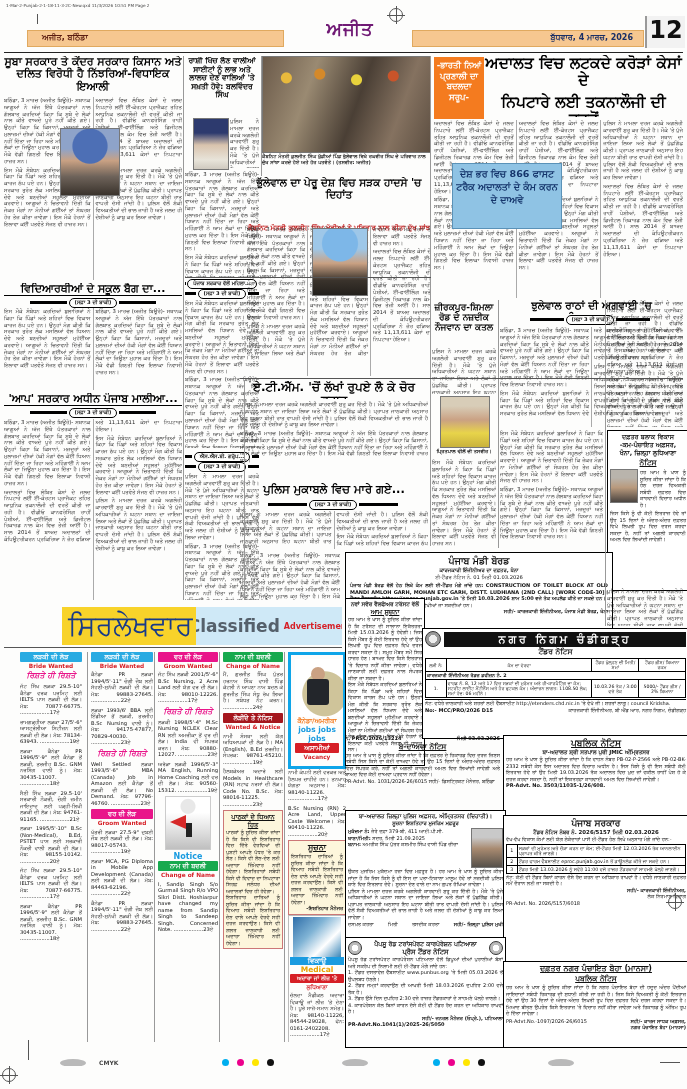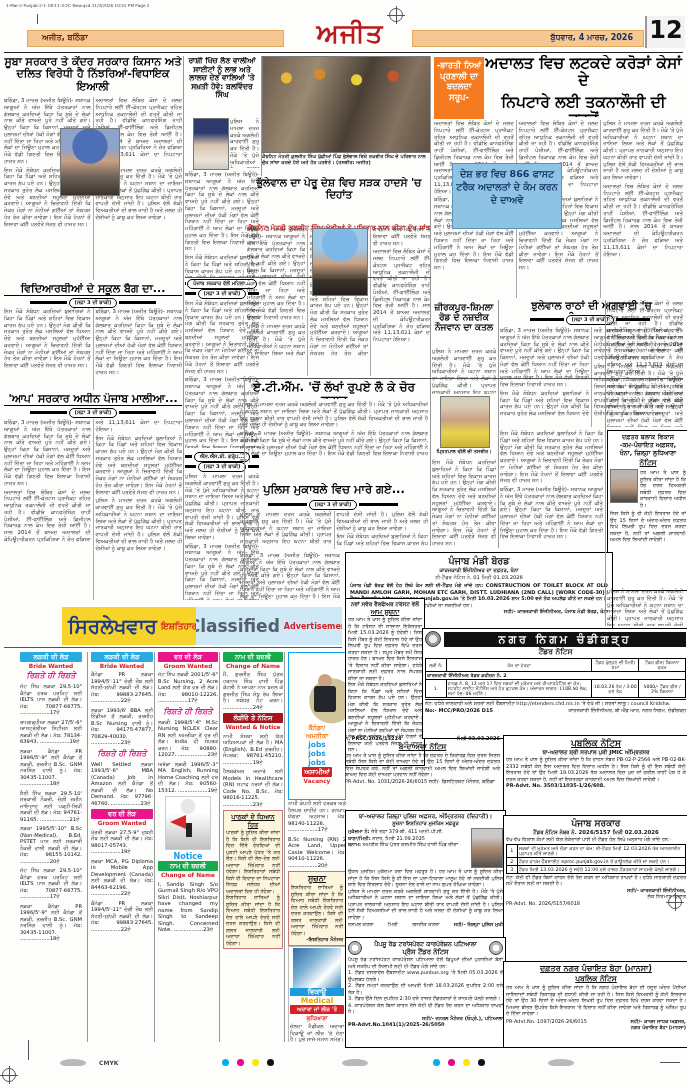--- a/index.html
+++ b/index.html
@@ -44,21 +44,21 @@
 <div class="page">
 
   <div class="abs" style="left:6px;top:3px;width:400px;height:8px;font-size:4.2px;color:#444;">1-Mar-2-Punjab-2-1-18-11-3-2C-New.qxd  11/3/2026  10:51 PM  Page 2</div>
   <div class="regcross" style="left:389px;top:8px;"></div>
   <div class="abs" style="left:37px;top:14px;width:1px;height:10px;background:#555;"></div>
 
   <div class="abs" style="left:27px;top:30px;width:255px;height:15px;background:#f6c790;border:1px solid #e0a95f;">
     <div style="font-size:8px;font-weight:bold;color:#5a1c10;padding:2px 0 0 14px;">ਅਜੀਤ, ਬਠਿੰਡਾ</div>
   </div>
   <div class="abs" style="left:295px;top:18px;width:110px;height:32px;text-align:center;">
-    <span style="font-size:26px;font-weight:bold;color:#b91c1c;letter-spacing:1px;">ਅਜੀਤ</span>
+    <span style="font-size:18px;font-weight:bold;color:#701a75;letter-spacing:1px;">ਅਜੀਤ</span>
   </div>
   <div class="abs" style="left:412px;top:30px;width:230px;height:15px;background:#f6c790;border:1px solid #e0a95f;">
     <div style="font-size:8px;font-weight:bold;color:#1a2f66;text-align:right;padding:2px 10px 0 0;">ਬੁੱਧਵਾਰ, 4 ਮਾਰਚ, 2026</div>
   </div>
   <div class="abs" style="left:645px;top:16px;width:38px;height:32px;background:#f2f2f2;border-left:2px solid #999;">
     <div style="font-size:24px;font-weight:bold;color:#111;text-align:center;">12</div>
   </div>
   <div class="hrx" style="left:4px;top:52px;width:679px;border-top:1.5px solid #222;"></div>
 
   <div class="abs" style="left:4px;top:56px;width:178px;height:38px;">
@@ -266,21 +266,21 @@
 
   <div class="abs bt" style="left:607px;top:300px;width:76px;height:127px;">
     <p>ਅਦਾਲਤਾਂ ਵਿਚ ਲੰਬਿਤ ਕੇਸਾਂ ਦੇ ਜਲਦ ਨਿਪਟਾਰੇ ਲਈ ਈ-ਕੋਰਟਸ ਪ੍ਰਾਜੈਕਟ ਤਹਿਤ ਆਧੁਨਿਕ ਤਕਨਾਲੌਜੀ ਦੀ ਵਰਤੋਂ ਕੀਤੀ ਜਾ ਰਹੀ ਹੈ। ਵੀਡੀਓ ਕਾਨਫਰੰਸਿੰਗ ਰਾਹੀਂ ਪੇਸ਼ੀਆਂ, ਈ-ਫਾਈਲਿੰਗ ਅਤੇ ਡਿਜੀਟਲ ਰਿਕਾਰਡ ਨਾਲ ਕੰਮ ਵਿਚ ਤੇਜ਼ੀ ਆਈ ਹੈ। ਸਾਲ 2014 ਤੋਂ ਬਾਅਦ ਅਦਾਲਤਾਂ ਦੀ ਕੰਪਿਊਟਰੀਕਰਨ ਪ੍ਰਕਿਰਿਆ ਨੇ ਜ਼ੋਰ ਫੜਿਆ ਅਤੇ 11,13,611 ਕੇਸਾਂ ਦਾ ਨਿਪਟਾਰਾ ਹੋਇਆ।</p>
     <p>ਬਠਿੰਡਾ, 3 ਮਾਰਚ (ਅਜੀਤ ਬਿਊਰੋ)- ਸਥਾਨਕ ਆਗੂਆਂ ਨੇ ਅੱਜ ਇੱਥੇ ਪੱਤਰਕਾਰਾਂ ਨਾਲ ਗੱਲਬਾਤ ਕਰਦਿਆਂ ਕਿਹਾ ਕਿ ਸੂਬੇ ਦੇ ਲੋਕਾਂ ਨਾਲ ਕੀਤੇ ਵਾਅਦੇ ਪੂਰੇ ਨਹੀਂ ਕੀਤੇ ਗਏ। ਉਨ੍ਹਾਂ ਕਿਹਾ ਕਿ ਕਿਸਾਨਾਂ, ਮਜ਼ਦੂਰਾਂ ਅਤੇ ਮੁਲਾਜ਼ਮਾਂ ਦੀਆਂ ਹੱਕੀ ਮੰਗਾਂ ਵੱਲ ਕੋਈ ਧਿਆਨ ਨਹੀਂ ਦਿੱਤਾ ਜਾ ਰਿਹਾ ਅਤੇ ਮਹਿੰਗਾਈ ਨੇ ਆਮ ਲੋਕਾਂ ਦਾ ਜਿਊਣਾ ਮੁਹਾਲ ਕਰ ਦਿੱਤਾ ਹੈ। ਇਸ ਮੌਕੇ ਵੱਡੀ ਗਿਣਤੀ ਵਿਚ ਇਲਾਕਾ ਨਿਵਾਸੀ ਹਾਜ਼ਰ ਸਨ।</p>
   </div>
   <div class="abs bt" style="left:607px;top:588px;width:76px;height:38px;">
     <p>ਪੁਲਿਸ ਨੇ ਮਾਮਲਾ ਦਰਜ ਕਰਕੇ ਅਗਲੇਰੀ ਕਾਰਵਾਈ ਸ਼ੁਰੂ ਕਰ ਦਿੱਤੀ ਹੈ। ਮੌਕੇ 'ਤੇ ਪੁੱਜੇ ਅਧਿਕਾਰੀਆਂ ਨੇ ਘਟਨਾ ਸਥਾਨ ਦਾ ਜਾਇਜ਼ਾ ਲਿਆ ਅਤੇ ਲੋਕਾਂ ਤੋਂ ਪੁੱਛਗਿੱਛ ਕੀਤੀ। ਪ੍ਰਾਪਤ ਜਾਣਕਾਰੀ ਅਨੁਸਾਰ ਇਹ ਘਟਨਾ ਬੀਤੀ ਰਾਤ ਵਾਪਰੀ ਦੱਸੀ ਜਾਂਦੀ ਹੈ। ਪੁਲਿਸ ਵੱਲੋਂ ਸ਼ੱਕੀ ਵਿਅਕਤੀਆਂ ਦੀ ਭਾਲ ਜਾਰੀ ਹੈ ਅਤੇ ਜਲਦ ਹੀ ਦੋਸ਼ੀਆਂ ਨੂੰ ਕਾਬੂ ਕਰ ਲਿਆ ਜਾਵੇਗਾ।</p>
   </div>
 
   <div class="abs" style="left:62px;top:607px;width:280px;height:38px;background:#f8d32a;display:flex;align-items:center;">
-    <span style="font-size:20px;font-weight:bold;color:#173a8a;margin-left:6px;">ਸਿਰਲੇਖਵਾਰ</span>
+    <span style="font-size:28px;font-weight:normal;color:#173a8a;margin-left:6px;">ਸਿਰਲੇਖਵਾਰ</span>
     <span style="font-size:9px;font-weight:bold;color:#d61f26;margin:0 4px;">ਇਸ਼ਤਿਹਾਰ</span>
   </div>
   <div class="abs" style="left:196px;top:607px;width:146px;height:38px;background:#cfe9f7;display:flex;align-items:center;justify-content:center;gap:4px;">
     <span style="font-size:17px;font-weight:bold;color:#55606b;">Classified</span>
     <span style="font-size:8px;font-weight:bold;color:#d61f26;">Advertisement</span>
   </div>
   <div class="hrx" style="left:4px;top:647px;width:338px;border-top:1px solid #555;"></div>
 
   <div class="abs" style="left:20px;top:652px;width:62px;height:390px;">
     <div class="chead" style="background:#29abe2;">ਲੜਕੀ ਦੀ ਲੋੜ</div>
@@ -340,21 +340,21 @@
 
     <div style="border:1px solid #c77;background:#fdf6dc;padding:2px;margin-top:2px;">
       <div class="nhead u" style="font-size:6.6px;">ਪਾਠਕਾਂ ਦੇ ਧਿਆਨ ਹਿਤ</div>
       <div class="nt">ਪਾਠਕਾਂ ਨੂੰ ਸੂਚਿਤ ਕੀਤਾ ਜਾਂਦਾ ਹੈ ਕਿ ਕਿਸੇ ਵੀ ਇਸ਼ਤਿਹਾਰ ਵਿਚ ਦਿੱਤੇ ਵੇਰਵਿਆਂ ਦੀ ਪੁਸ਼ਟੀ ਆਪਣੇ ਪੱਧਰ 'ਤੇ ਕਰ ਲੈਣ। ਕਿਸੇ ਵੀ ਲੈਣ-ਦੇਣ ਲਈ ਅਦਾਰਾ ਜ਼ਿੰਮੇਵਾਰ ਨਹੀਂ ਹੋਵੇਗਾ। ਇਸ਼ਤਿਹਾਰਾਂ ਸਬੰਧੀ ਕਿਸੇ ਵੀ ਵਿਵਾਦ ਦਾ ਨਿਪਟਾਰਾ ਸਿਰਫ਼ ਜਲੰਧਰ ਦੀਆਂ ਅਦਾਲਤਾਂ ਵਿਚ ਹੀ ਹੋਵੇਗਾ।</div>
       <div class="nt">ਇਸ਼ਤਿਹਾਰ ਦਾਤਿਆਂ ਨੂੰ ਸੂਚਿਤ ਕੀਤਾ ਜਾਂਦਾ ਹੈ ਕਿ ਵਿਆਹ ਸਬੰਧੀ ਇਸ਼ਤਿਹਾਰ ਦੇਣ ਵਾਲੇ ਆਪਣੇ ਵੇਰਵੇ ਸਹੀ ਦਰਜ ਕਰਵਾਉਣ। ਕਿਸੇ ਵੀ ਗ਼ਲਤ ਜਾਣਕਾਰੀ ਲਈ ਅਦਾਰਾ ਜ਼ਿੰਮੇਵਾਰ ਨਹੀਂ ਹੋਵੇਗਾ।</div>
     </div>
   </div>
 
   <div class="abs" style="left:284px;top:652px;width:58px;height:390px;border-left:1px solid #999;padding-left:3px;">
 
-    <div style="border:1px solid #0ea5e9;padding:13px;">
+    <div style="border:3px solid #0ea5e9;padding:4px;">
       <div style="width:48px;height:58px;margin:0 auto;position:relative;background:
            radial-gradient(circle at 62% 60%,#cfc49a 0 22px,transparent 23px),#fff;">
         <div style="position:absolute;left:16px;top:8px;width:14px;height:14px;border-radius:50%;background:#caa183;"></div>
         <div style="position:absolute;left:12px;top:20px;width:22px;height:26px;background:#23262b;border-radius:3px;"></div>
       </div>
       <div style="text-align:center;font-size:6.5px;font-weight:bold;color:#f47b1f;">ਕੈਨੇਡਾ/ਅਮਰੀਕਾ</div>
       <div style="text-align:center;font-size:7.5px;font-weight:bold;color:#1a9be0;">jobs jobs jobs</div>
       <div class="chead" style="background:#d61f26;">ਅਸਾਮੀਆਂ</div>
       <div class="chead-en">Vacancy</div>
     </div>

